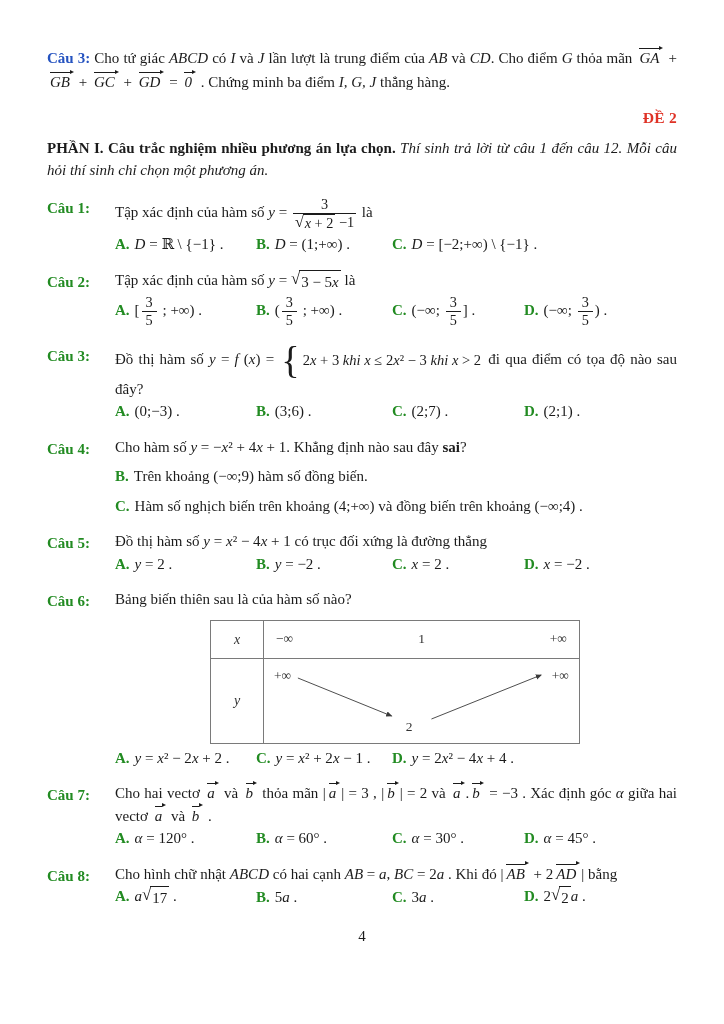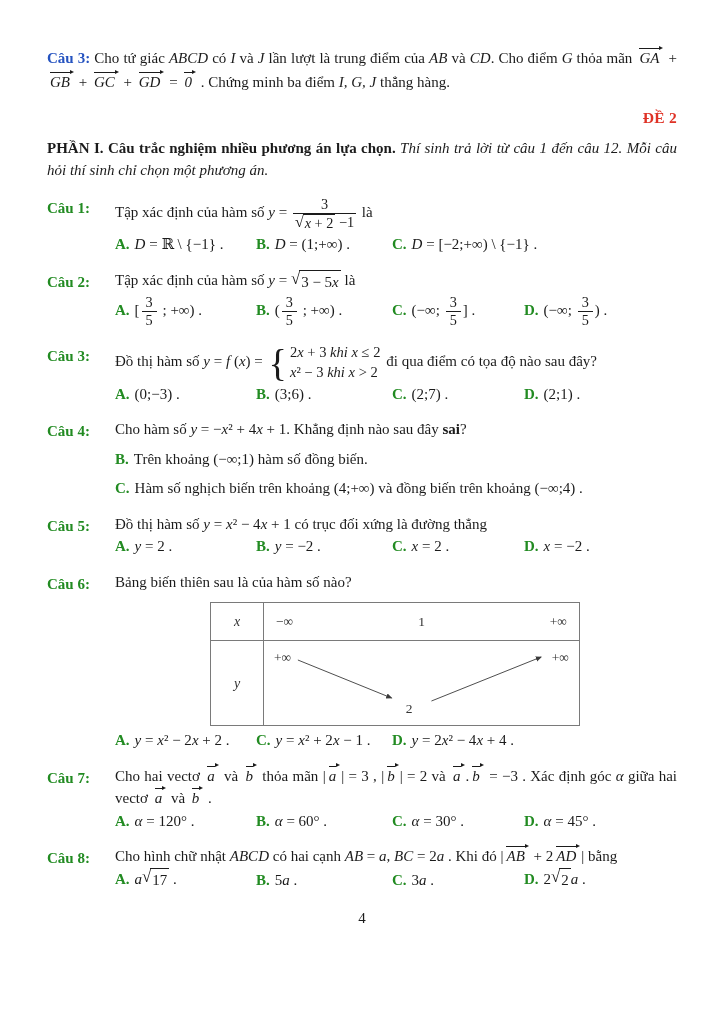--- a/index.html
+++ b/index.html
@@ -42,21 +42,21 @@
   .frac .den{ padding:0 2px; }
   .sqrt{ display:inline-flex; align-items:flex-start; white-space:nowrap; vertical-align:middle; }
   .sqrt .rsign{ font-style:normal; line-height:1.05; font-size:1.12em; margin-right:-1px; }
   .sqrt .rad{ border-top:1px solid currentColor; padding:0 2px; }
   .vec{ font-style:italic; position:relative; margin:0 2px; padding:1px 3px 0 1px; white-space:nowrap; }
   .vec::before{ content:""; position:absolute; top:-1px; left:1px; right:3px; border-top:1px solid currentColor; }
   .vec::after{ content:""; position:absolute; top:-3.5px; right:-1px; width:0; height:0;
     border-left:4px solid currentColor; border-top:2.5px solid transparent; border-bottom:2.5px solid transparent; }
   .cases{ display:inline-flex; align-items:center; vertical-align:middle; margin:0 2px; }
   .cases .brace{ font-size:2.55em; line-height:.9; font-weight:400; margin-right:3px; font-style:normal; }
-  .cases .clines{ display:inline-flex; flex-direction:column; line-height:1.35; font-size:.97em; text-align:left; }
+  .cases .clines{ display:inline-flex; flex-direction:row; line-height:1.35; font-size:.97em; text-align:left; }
   
   .bbt{ width:368px; margin:9px 0 3px 95px; border:1px solid var(--tbl); color:#333; font-size:13.5px; }
   .bbt-row{ display:flex; }
   .bbt-xrow{ border-bottom:1px solid var(--tbl); height:37px; }
   .bbt-yrow{ height:84px; }
   .bbt-var{ width:52px; flex:none; border-right:1px solid var(--tbl); display:flex; align-items:center; justify-content:center; font-style:italic; font-size:14px; }
   .bbt-xvals{ flex:1; display:flex; align-items:center; justify-content:space-between; padding:0 12px; }
   .bbt-yvals{ flex:1; position:relative; }
   .y-pos-left{ position:absolute; left:10px; top:7px; }
   .y-pos-min{ position:absolute; left:45%; bottom:6px; }
@@ -120,21 +120,21 @@
               <span class="cline"><span class="t">2</span><span class="math">x</span><span class="t"> + 3 </span><span class="math">khi</span><span class="t"> </span><span class="math">x</span><span class="t"> ≤ 2</span></span>
               <span class="cline"><span class="math">x</span><span class="t">² − 3 </span><span class="math">khi</span><span class="t"> </span><span class="math">x</span><span class="t"> &gt; 2</span></span>
             </span>
           </span><span class="t"> đi qua điểm có tọa độ nào sau đây?</span></span><div class="opts-row">
           <span class="opt"><span class="letter">A.</span><span class="opt-content"><span class="t">(0;−3) .</span></span></span>
           <span class="opt"><span class="letter">B.</span><span class="opt-content"><span class="t">(3;6) .</span></span></span>
           <span class="opt"><span class="letter">C.</span><span class="opt-content"><span class="t">(2;7) .</span></span></span>
           <span class="opt"><span class="letter">D.</span><span class="opt-content"><span class="t">(2;1) .</span></span></span>
         </div></div>
       <div class="question"><span class="qlabel">Câu 4:</span><span class="qtext"><span class="t">Cho hàm số </span><span class="math">y</span><span class="t"> = −</span><span class="math">x</span><span class="t">² + 4</span><span class="math">x</span><span class="t"> + 1</span><span class="t">. Khẳng định nào sau đây </span><span class="bold-t">sai</span><span class="t">?</span></span><div class="opts-stack">
-          <span class="opt"><span class="letter">B.</span><span class="opt-content"><span class="t">Trên khoảng (−∞;1)  hàm số đồng biến.</span></span></span>
+          <span class="opt"><span class="letter">B.</span><span class="opt-content"><span class="t">Trên khoảng (−∞;9)  hàm số đồng biến.</span></span></span>
           <span class="opt"><span class="letter">C.</span><span class="opt-content"><span class="t">Hàm số nghịch biến trên khoảng (4;+∞)  và đồng biến trên khoảng (−∞;4) .</span></span></span>
         </div></div>
       <div class="question"><span class="qlabel">Câu 5:</span><span class="qtext"><span class="t">Đồ thị hàm số </span><span class="math">y</span><span class="t"> = </span><span class="math">x</span><span class="t">² − 4</span><span class="math">x</span><span class="t"> + 1</span><span class="t"> có trục đối xứng là đường thẳng</span></span><div class="opts-row">
           <span class="opt"><span class="letter">A.</span><span class="opt-content"><span class="math">y</span><span class="t"> = 2 .</span></span></span>
           <span class="opt"><span class="letter">B.</span><span class="opt-content"><span class="math">y</span><span class="t"> = −2 .</span></span></span>
           <span class="opt"><span class="letter">C.</span><span class="opt-content"><span class="math">x</span><span class="t"> = 2 .</span></span></span>
           <span class="opt"><span class="letter">D.</span><span class="opt-content"><span class="math">x</span><span class="t"> = −2 .</span></span></span>
         </div></div>
       <div class="question"><span class="qlabel">Câu 6:</span><span class="qtext"><span class="t">Bảng biến thiên sau là của hàm số nào?</span></span><div class="bbt">
           <div class="bbt-row bbt-xrow">

